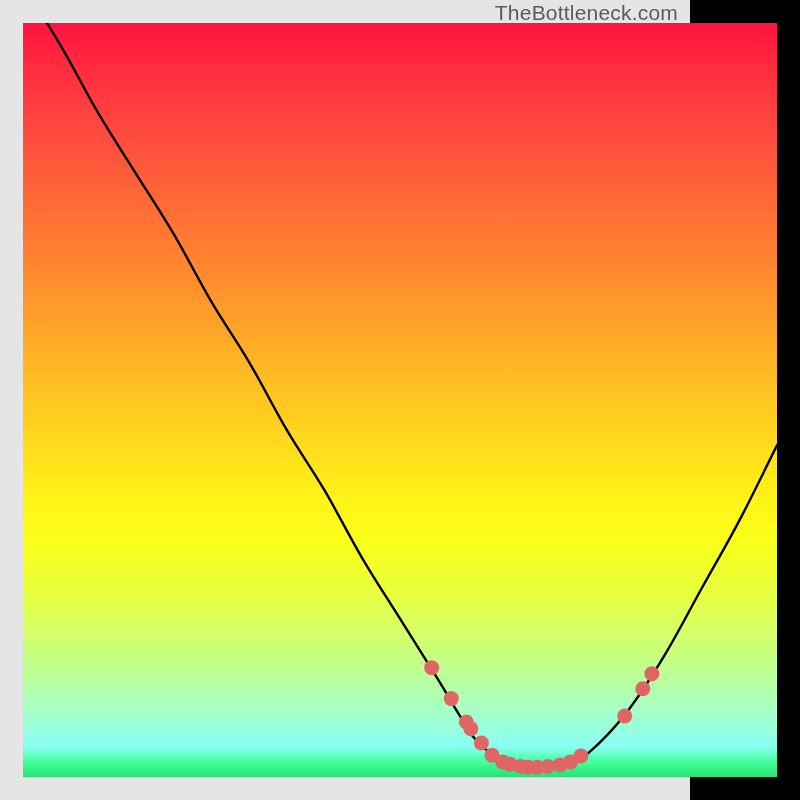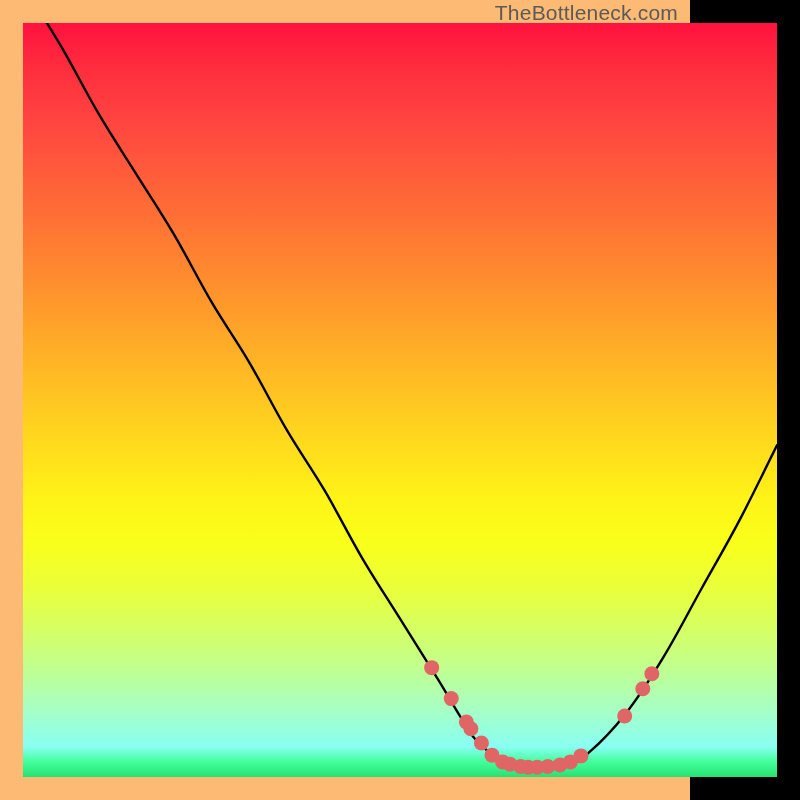--- a/index.html
+++ b/index.html
@@ -10,21 +10,21 @@
     background: #000000;
     overflow: hidden;
     font-family: Arial, Helvetica, sans-serif;
   }
   .frame {
     position: absolute;
     top: 0;
     left: 0;
     width: 690px;
     height: 800px;
-    background: #fdba74;
+    background: #e5e5e5;
   }
   .plot-area {
     position: absolute;
     top: 23px;
     left: 23px;
     width: 754px;
     height: 754px;
     overflow: hidden;
   }
   .gradient-bg {

